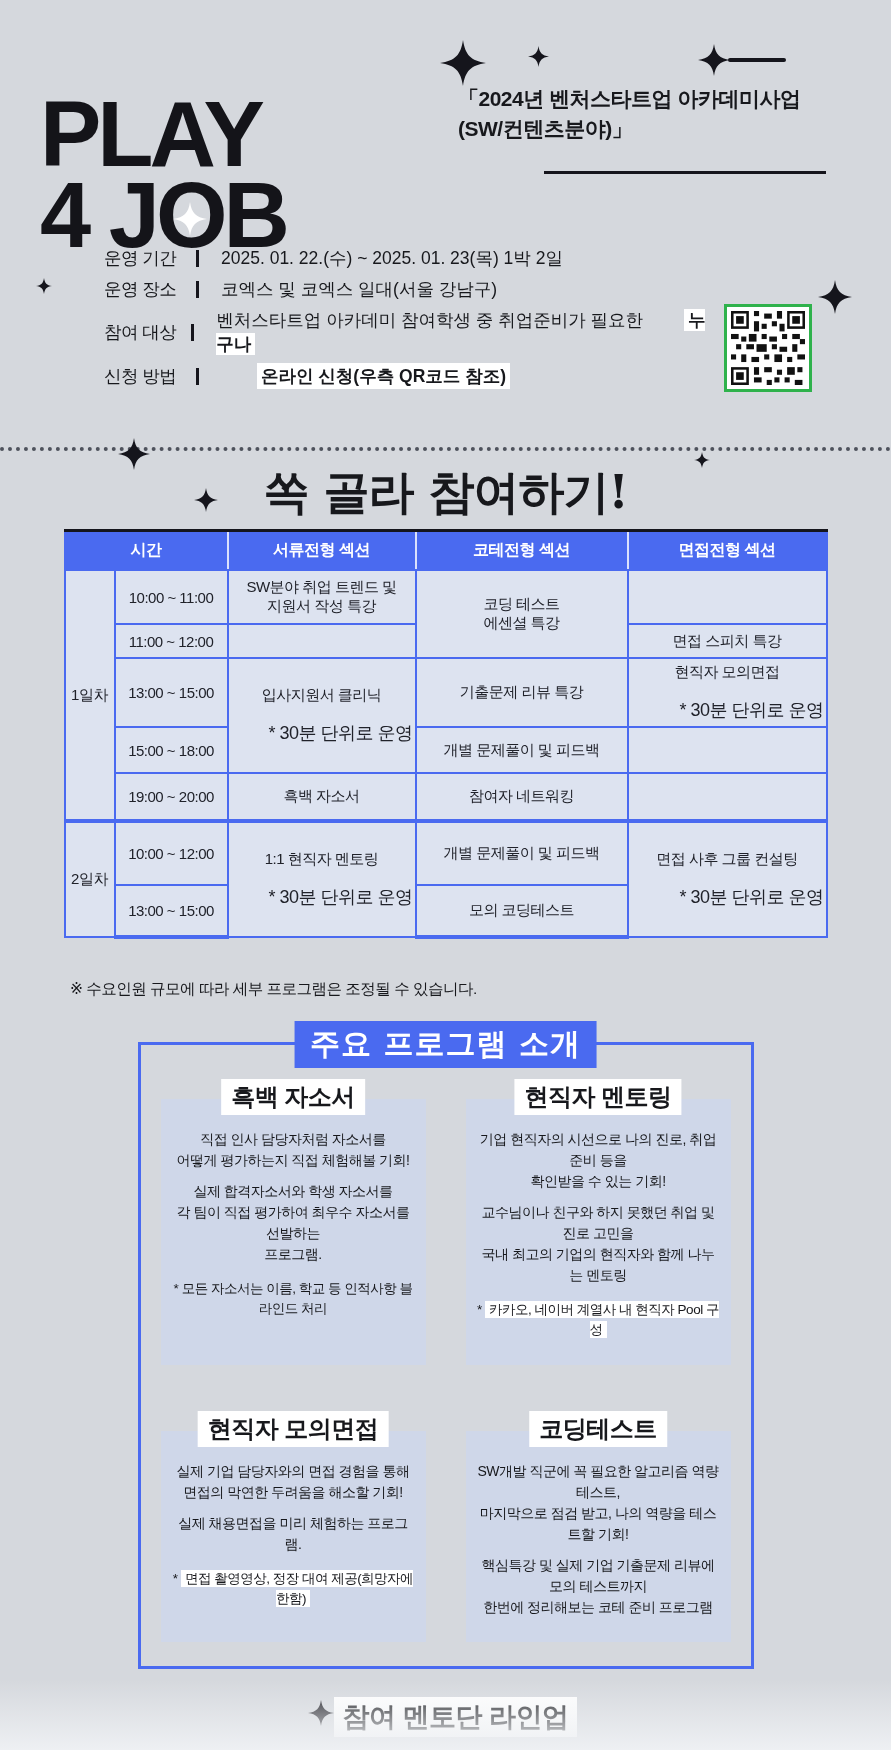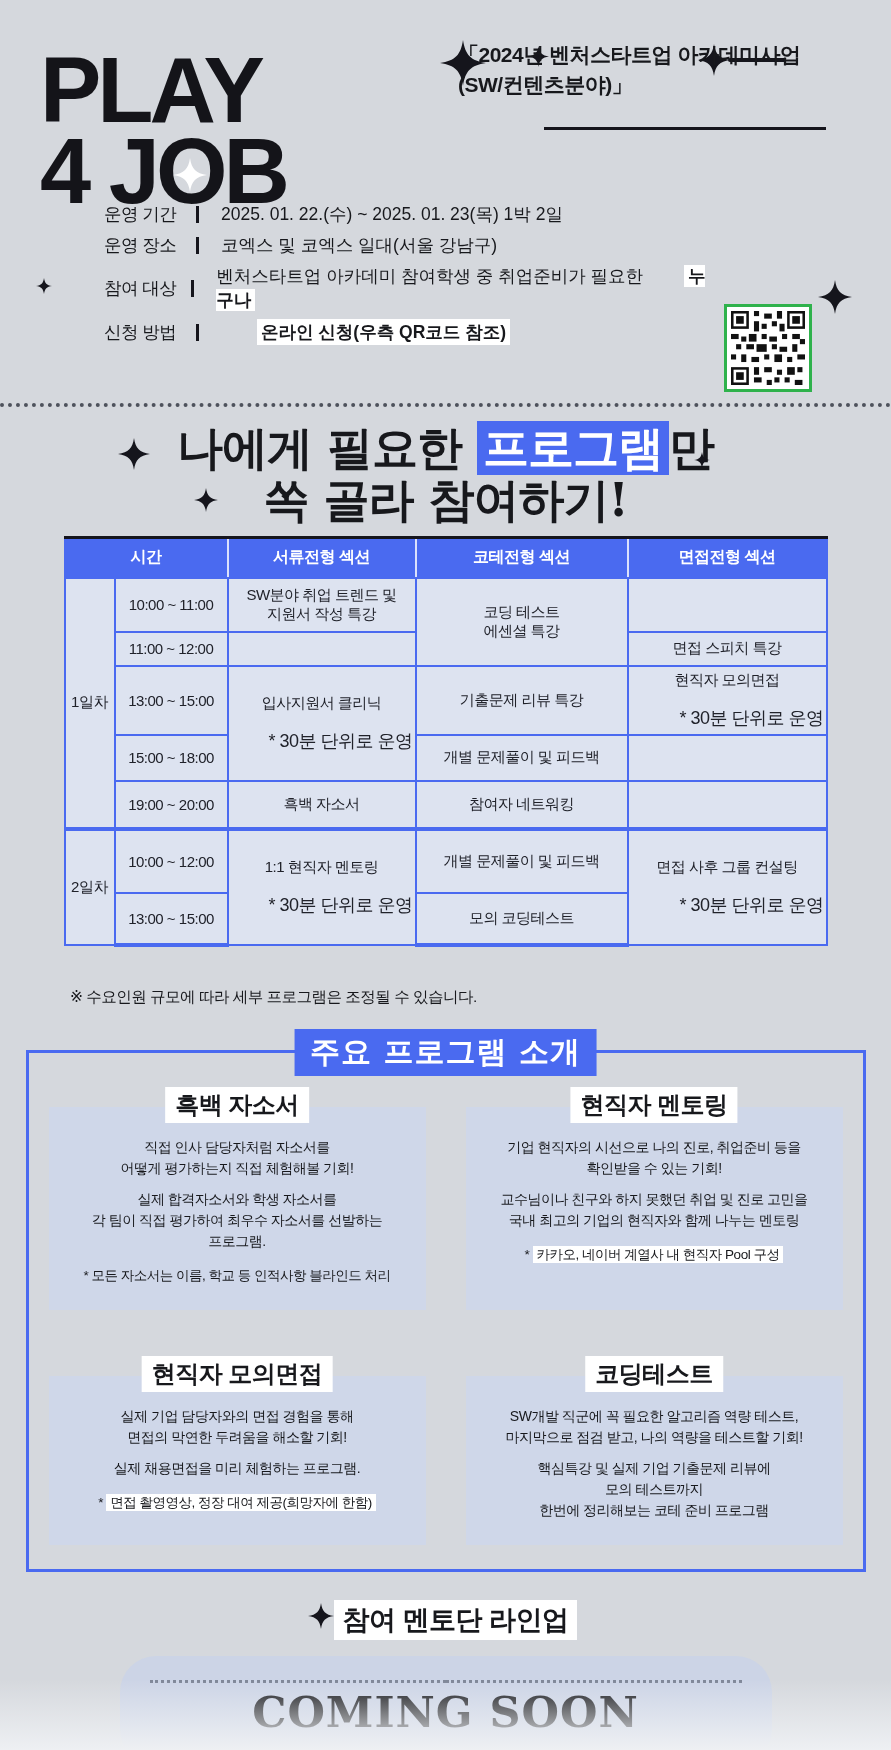--- a/index.html
+++ b/index.html
@@ -7,21 +7,21 @@
   body { font-family:"Liberation Sans","DejaVu Sans",sans-serif; color:#17181c; }
   .page { position:relative; width:891px; height:1750px; margin:0 auto;
           background:#d5d8dd; overflow:hidden; }
   .display { font-family:"DejaVu Serif","Liberation Serif",serif; }
 
   
   .sparkle { position:absolute; fill:#15151c; }
   .spark-line { position:absolute; background:#15151c; border-radius:2px; }
 
   
-  .header { position:relative; height:168px; }
+  .header { position:relative; height:168px;margin-top:44px; }
   .logo { position:absolute; left:40px; top:50px; font-weight:900;
           font-size:92px; line-height:.88; letter-spacing:-4px; color:#141419; }
   .logo-o { position:relative; display:inline-block; }
   .logo-o svg { position:absolute; left:50%; top:54%; transform:translate(-50%,-50%); }
   .title-block { position:absolute; left:458px; top:40px; font-weight:bold;
                  font-size:21px; line-height:1.45; letter-spacing:-0.5px; }
   .title-underline { margin-top:26px; margin-left:86px; width:282px; height:3px; background:#15151c; }
 
   
   .info { margin:34px 0 0 56px; width:660px; }
@@ -54,21 +54,21 @@
   .sched tr.day2-start td { border-top:4px solid #4a6af0; }
   .sched tr:last-child td { border-bottom:4px solid #4a6af0; }
   .time-cell { font-size:16.5px; }
   .cell-sub { margin-top:16px; font-size:18px;text-align:right; }
   .pre { white-space:pre-line; }
 
   
   .note { margin:40px 0 0 70px; font-size:15.5px; letter-spacing:-0.5px; }
 
   
-  .programs-box { position:relative; width:840px; margin:42px auto 0;
+  .programs-box { position:relative; width:616px; margin:42px auto 0;
                   border:3px solid #4a6af0; padding:34px 20px 24px; }
   .programs-title { position:absolute; top:-24px; left:50%; transform:translateX(-50%);
                     background:#4a6af0; color:#ffffff; font-size:30px; font-weight:bold;
                     padding:3px 16px; white-space:nowrap; letter-spacing:1px; }
   .cards { display:grid; grid-template-columns:1fr 1fr; column-gap:40px; row-gap:46px; }
   .card { position:relative; background:#cfd7e9; padding:20px 10px 14px; margin-top:20px; }
   .card-title { position:absolute; top:-20px; left:50%; transform:translateX(-50%);
                 background:#ffffff; font-weight:900; font-size:24px; letter-spacing:-0.5px;
                 padding:2px 10px; white-space:nowrap; }
   .card p { font-size:14px; line-height:1.5; text-align:center; margin:10px 0; letter-spacing:-0.5px; }
@@ -210,21 +210,20 @@
           <rect x="17" y="26" width="2" height="2"></rect>
           <rect x="21" y="26" width="2" height="2"></rect>
           <rect x="25" y="27" width="3" height="2"></rect>
       </g>
     </svg>
   </div>
 
   <div class="dotted-divider"></div>
 
   <div class="headline display">
-    <div><span>나에게 필요한 </span><span class="blue-hl">프로그램</span><span>만</span></div>
     <div>쏙 골라 참여하기!</div>
   </div>
 
   <table class="sched">
     <colgroup>
         <col style="width:50px">
         <col style="width:113px">
         <col style="width:188px">
         <col style="width:212px">
         <col style="width:199px">

